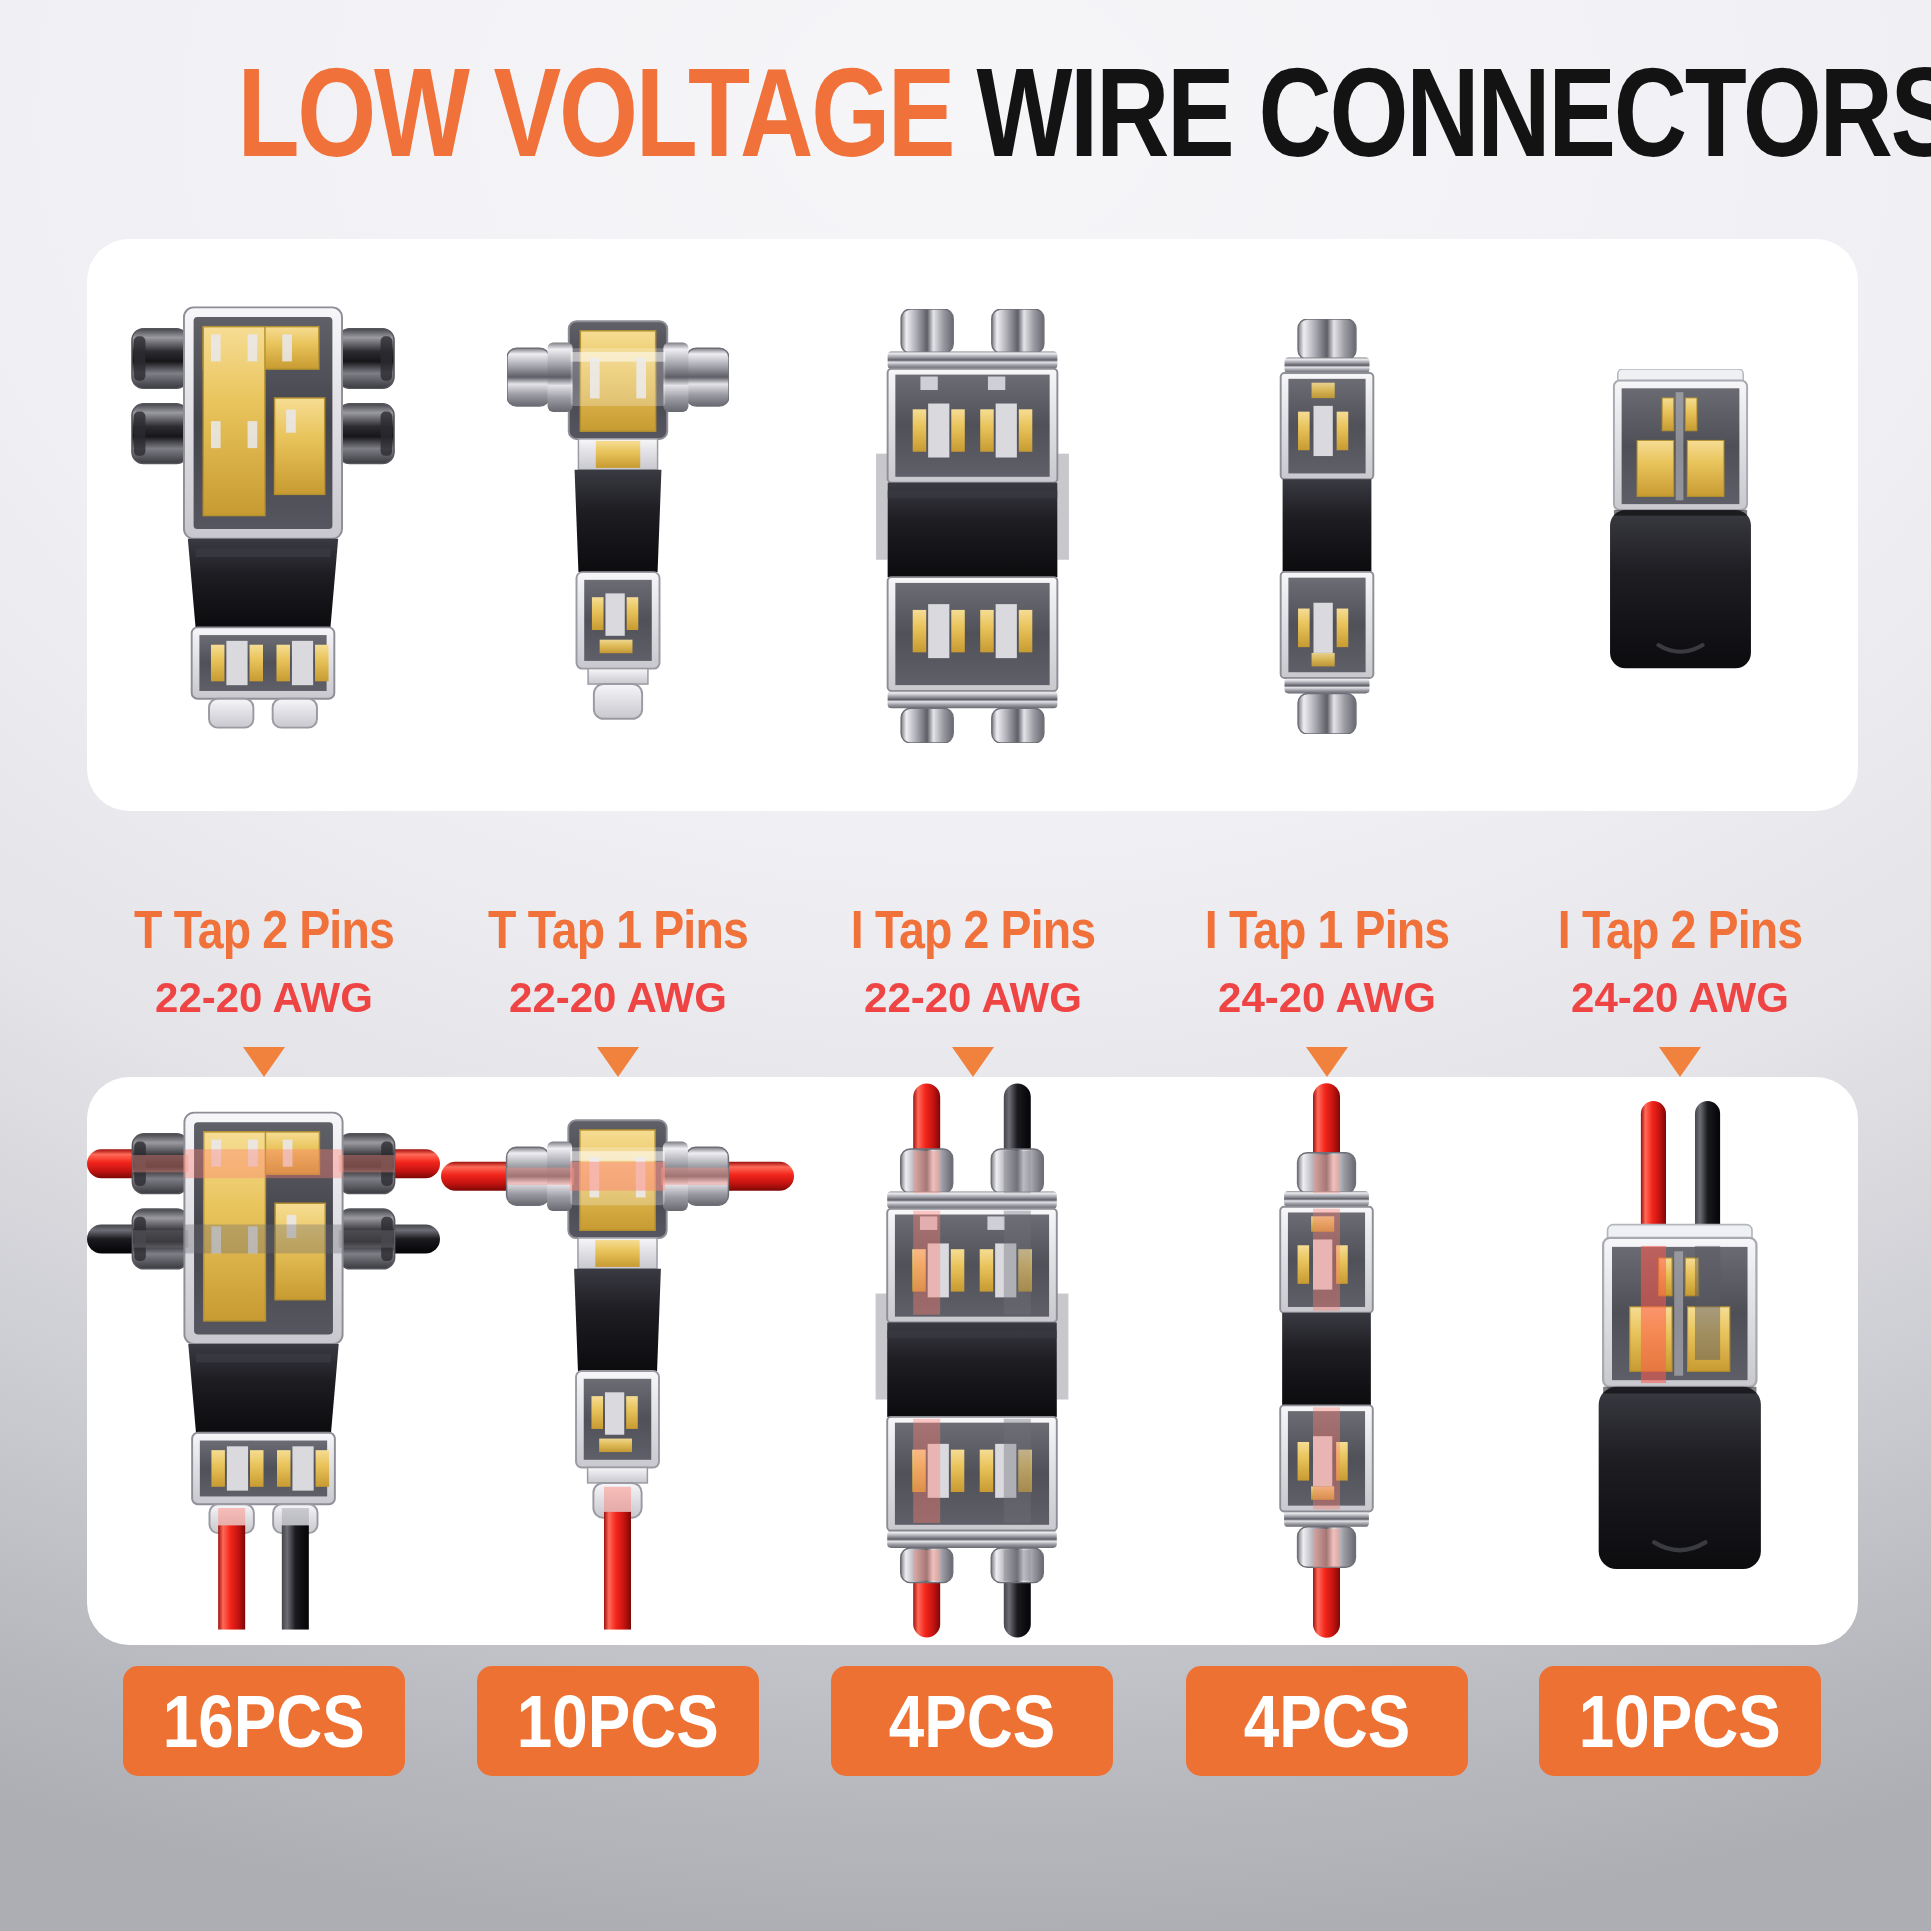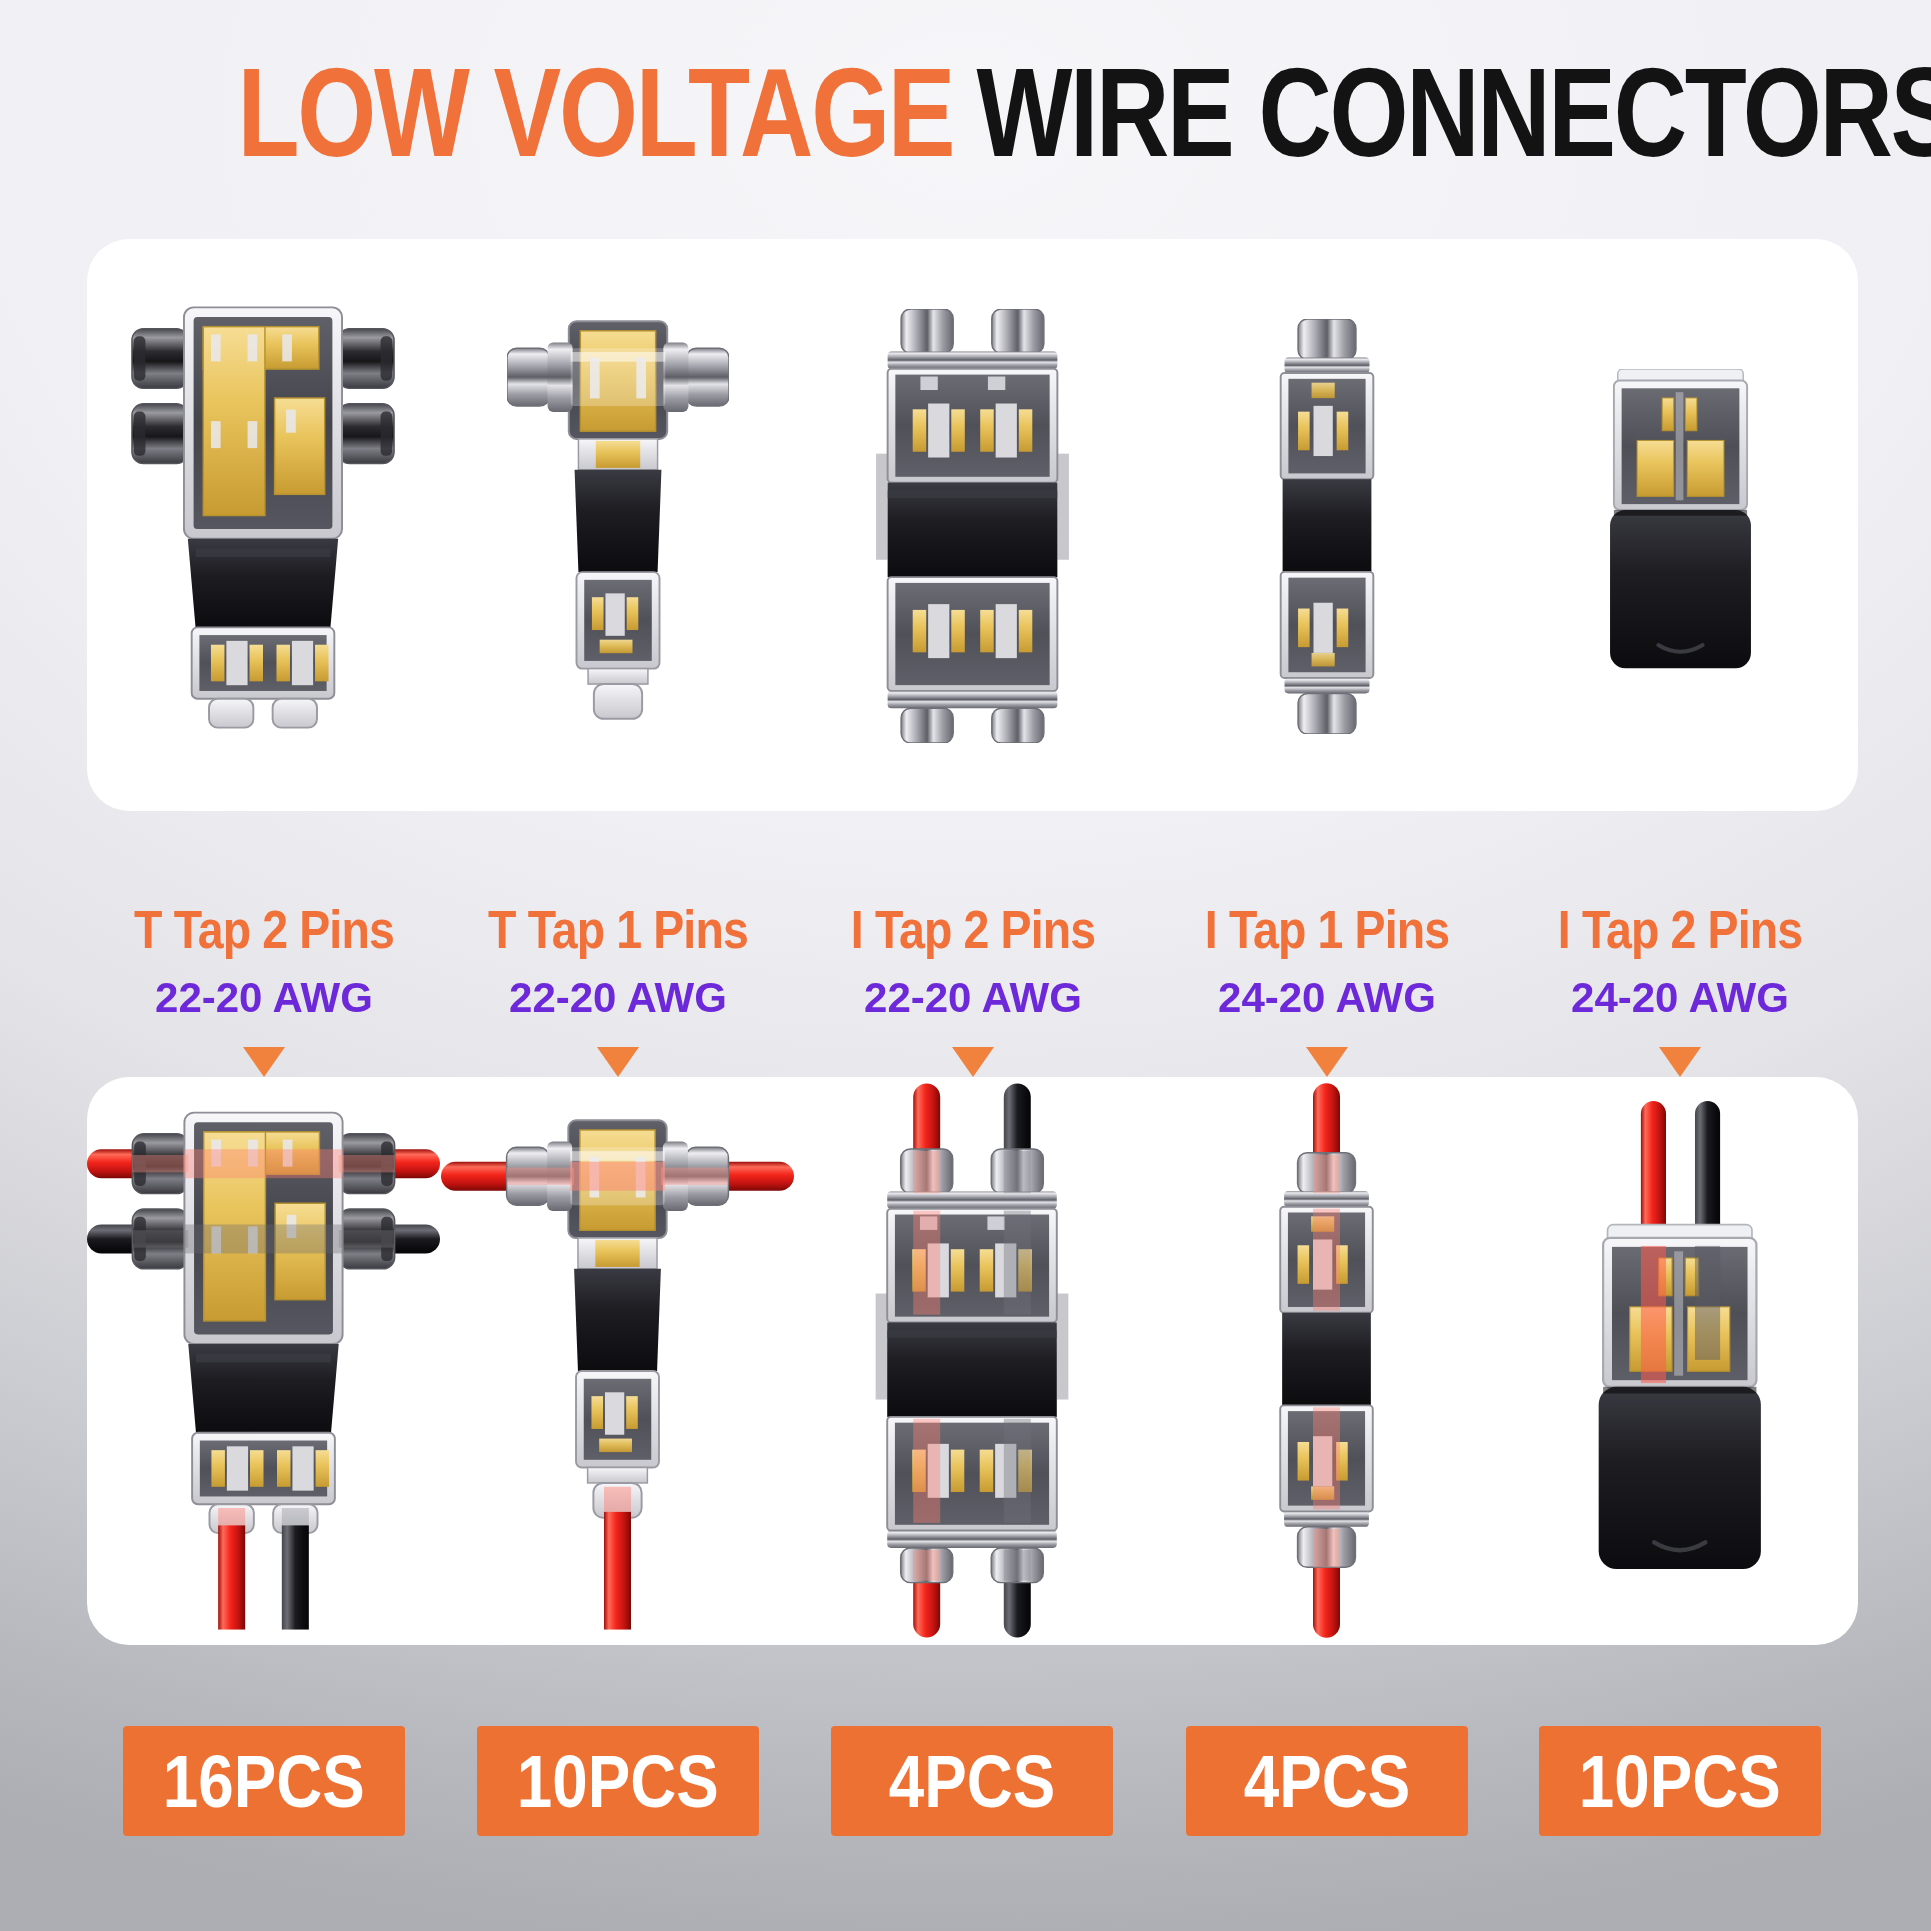--- a/index.html
+++ b/index.html
@@ -25,30 +25,30 @@
   .panel-bottom{top:1077px;height:568px;}
   
   figure{margin:0;padding:0;position:absolute;}
   
   .spec{position:absolute;top:850px;width:354px;text-align:center;margin-top:48px;}
   .spec .lbl{
     font-weight:bold;font-size:54px;color:#F0713A;letter-spacing:-1px;
     transform:scaleX(0.86);transform-origin:50% 50%;white-space:nowrap;
   }
   .spec .awg{
-    margin-top:13.5px;font-weight:bold;font-size:42px;color:#6d28d9;white-space:nowrap;
+    margin-top:13.5px;font-weight:bold;font-size:42px;color:#ef4444;white-space:nowrap;
   }
   .spec .tri{
     width:0;height:0;margin:25px auto 0;
     border-left:21px solid transparent;border-right:21px solid transparent;
     border-top:30px solid #F0823E;
   }
   
   .badge{
-    position:absolute;top:1726px;width:282px;height:110px;border-radius:4px;
+    position:absolute;top:1666px;width:282px;height:110px;border-radius:15px;
     background:#EE7134;color:#ffffff;display:flex;align-items:center;justify-content:center;
     font-weight:bold;font-size:75px;white-space:nowrap;
   }
   .badge span{display:inline-block;transform:scaleX(0.85);}
 </style>
 </head>
 <body>
 
 <svg width="0" height="0" style="position:absolute" aria-hidden="true">
   <defs>

